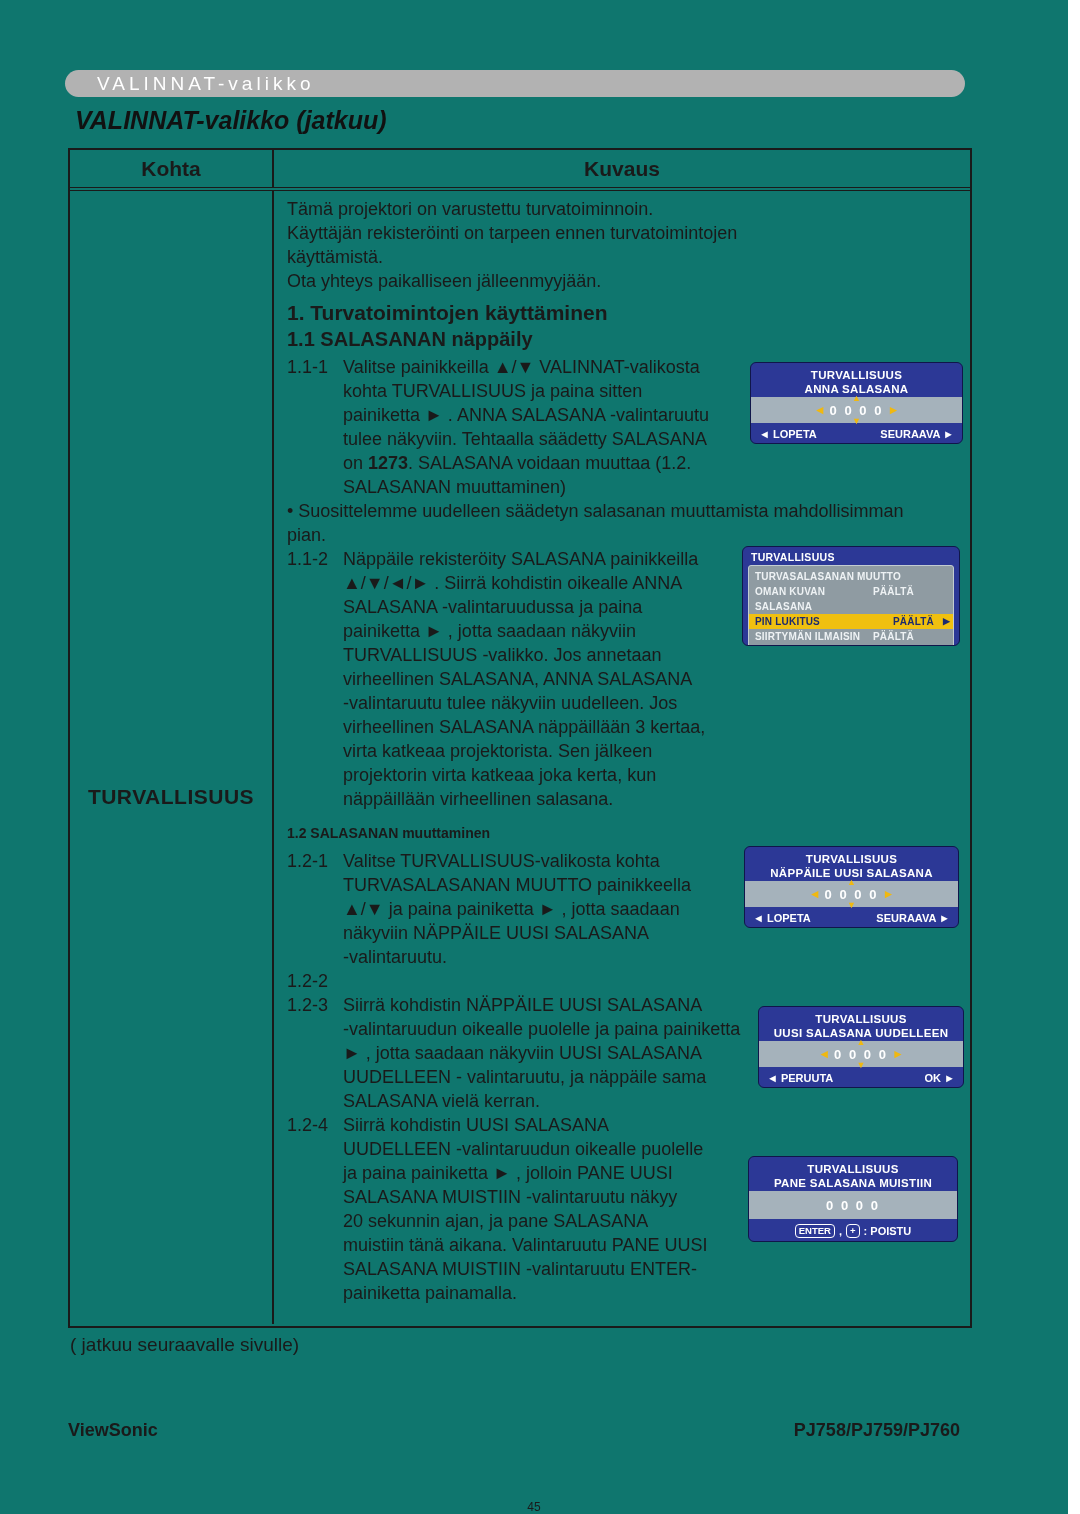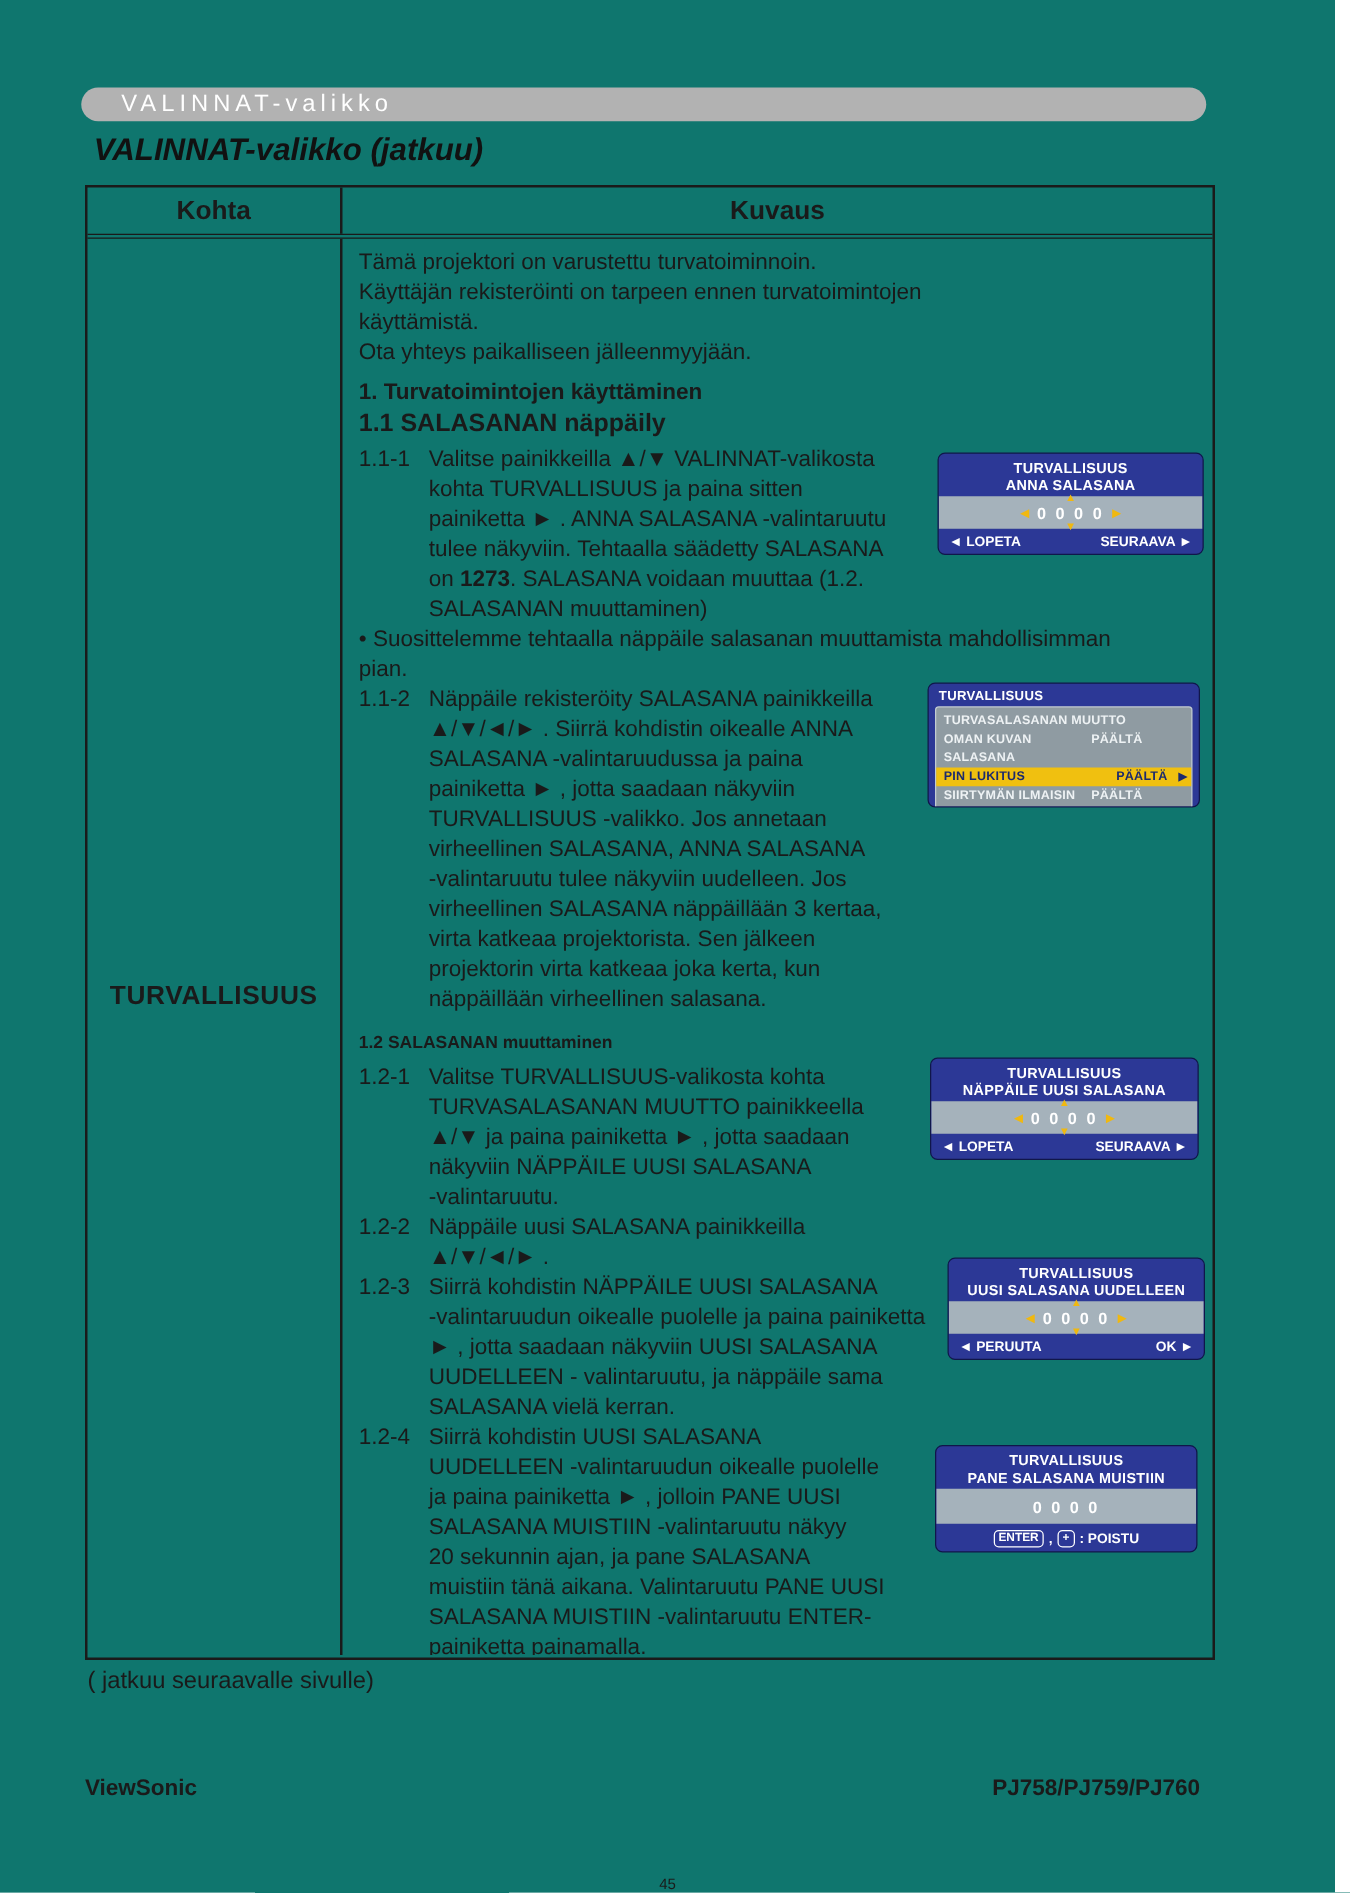--- a/index.html
+++ b/index.html
@@ -26,21 +26,21 @@
   .th-item{width:204px; border-right:2px solid var(--ink); text-align:center;
     font-weight:bold; font-size:21px; line-height:38px;}
   .th-desc{flex:1; text-align:center; font-weight:bold; font-size:21px; line-height:38px;}
   .tbl-body{display:flex; height:1133px; overflow:hidden;}
   .item-cell{width:204px; border-right:2px solid var(--ink); position:relative;}
   .item-label{position:absolute; top:594px; left:0; right:0; text-align:center;
     font-weight:bold; font-size:21px; letter-spacing:0.5px;}
   .desc-cell{flex:1; padding:6px 4px 0 13px; font-size:18px; line-height:24px;}
 
   .para{white-space:pre-line;}
-  .h1{font-size:18px; font-weight:bold; margin:8px 0 2px;}
+  .h1{font-size:21px; font-weight:bold; margin:8px 0 2px;}
   .h2{font-size:20px; font-weight:bold; margin:2px 0 4px;}
   .h2b{font-size:14px; font-weight:bold; margin:10px 0 4px;}
   .step{display:flex; align-items:flex-start;}
   .step-label{flex:none; width:56px;}
   .step-text{white-space:pre-line;}
   .note{white-space:pre-line;}
 
   
   .dlg{position:absolute; background:var(--navy); border:1px solid #10164a;
     border-radius:6px; color:#fff; overflow:hidden;
@@ -108,21 +108,21 @@
         <div class="step">
           <span class="step-label">1.1-1</span>
           <span class="step-text"><span>Valitse painikkeilla ▲/▼ VALINNAT-valikosta
 kohta TURVALLISUUS ja paina sitten
 painiketta ► . ANNA SALASANA -valintaruutu
 tulee näkyviin. Tehtaalla säädetty SALASANA
 on </span><b>1273</b><span>. SALASANA voidaan muuttaa (1.2.
 SALASANAN muuttaminen)</span></span>
         </div>
 
-        <div class="note">• Suosittelemme tehtaalla näppäile salasanan muuttamista mahdollisimman
+        <div class="note">• Suosittelemme uudelleen säädetyn salasanan muuttamista mahdollisimman
 pian.</div>
 
         <div class="step">
           <span class="step-label">1.1-2</span>
           <span class="step-text">Näppäile rekisteröity SALASANA painikkeilla
 ▲/▼/◄/► . Siirrä kohdistin oikealle ANNA
 SALASANA -valintaruudussa ja paina
 painiketta ► , jotta saadaan näkyviin
 TURVALLISUUS -valikko. Jos annetaan
 virheellinen SALASANA, ANNA SALASANA
@@ -139,22 +139,20 @@
           <span class="step-label">1.2-1</span>
           <span class="step-text">Valitse TURVALLISUUS-valikosta kohta
 TURVASALASANAN MUUTTO painikkeella
 ▲/▼ ja paina painiketta ► , jotta saadaan
 näkyviin NÄPPÄILE UUSI SALASANA
 -valintaruutu.</span>
         </div>
 
         <div class="step">
           <span class="step-label">1.2-2</span>
-          <span class="step-text">Näppäile uusi SALASANA painikkeilla
-▲/▼/◄/► .</span>
         </div>
 
         <div class="step">
           <span class="step-label">1.2-3</span>
           <span class="step-text">Siirrä kohdistin NÄPPÄILE UUSI SALASANA
 -valintaruudun oikealle puolelle ja paina painiketta
 ► , jotta saadaan näkyviin UUSI SALASANA
 UUDELLEEN - valintaruutu, ja näppäile sama
 SALASANA vielä kerran.</span>
         </div>

